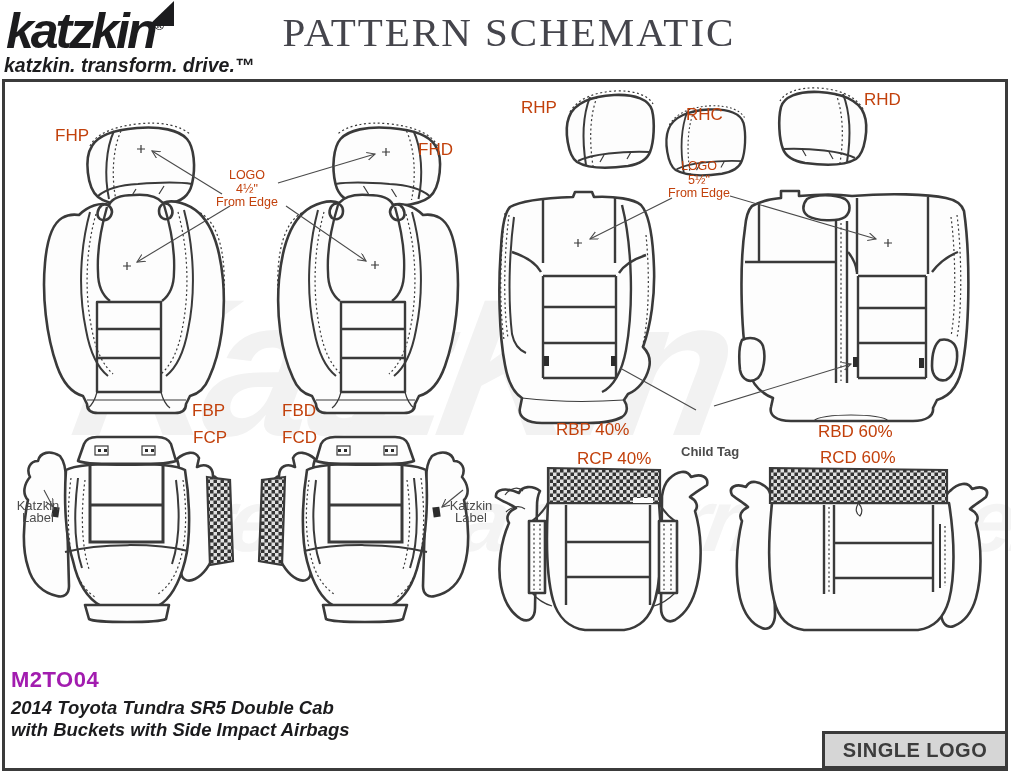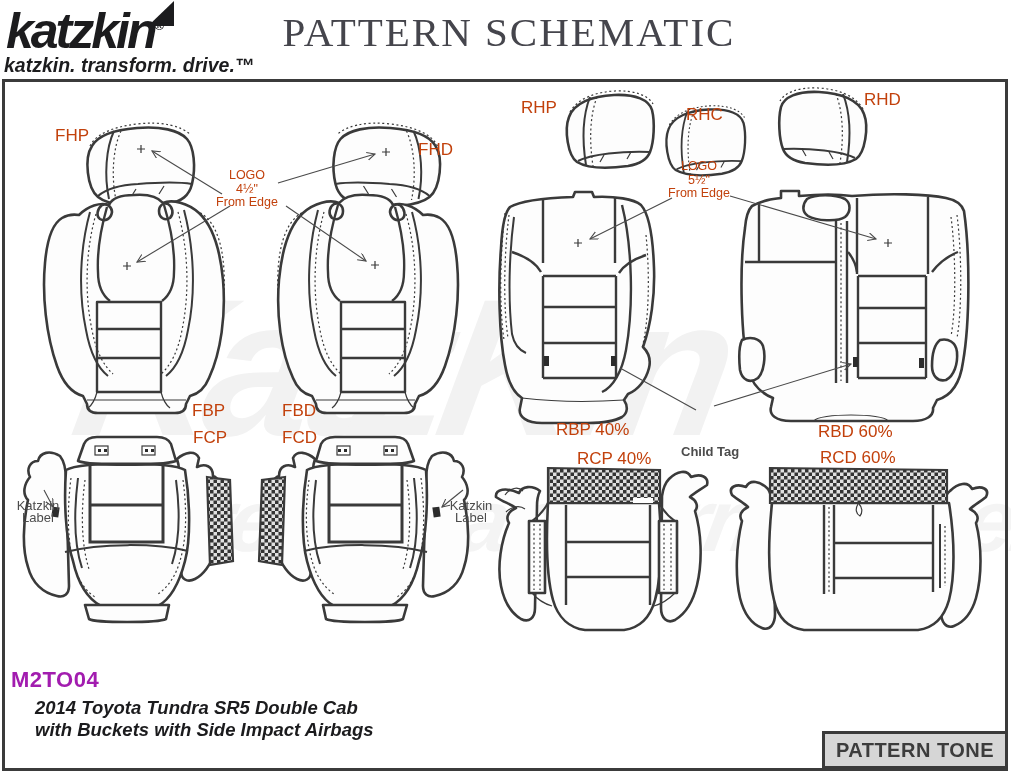--- a/index.html
+++ b/index.html
@@ -24,21 +24,21 @@
   .wm{color:#f2f2f2;font-weight:bold;font-style:italic;white-space:nowrap;z-index:0;}
   #wm1{left:80px;top:255px;font-size:195px;letter-spacing:-12px;transform:skewX(-10deg);}
   #wm2{left:60px;top:470px;font-size:88px;letter-spacing:-4px;transform:skewX(-10deg);color:#f4f4f4;}
   #art{left:0;top:0;z-index:1;}
   .lab{z-index:3;}
   .small{font-size:12.5px;line-height:13.5px;}
   .tiny{font-size:13px;line-height:12px;font-weight:bold;color:#4c4c4c;margin-top:36px;}
   .plab{font-size:17px;}
   
   #code{left:11px;top:667px;font-size:22px;font-weight:bold;color:#a21caf;letter-spacing:.5px;}
-  .veh{left:11px;font-size:18.5px;font-weight:bold;font-style:italic;color:#1b1b1d;margin-left:24px;}
+  .veh{left:11px;font-size:18.5px;font-weight:bold;font-style:italic;color:#1b1b1d;}
   #badge{left:822px;top:731px;width:180px;height:32px;background:#d6d6d6;border:3px solid #3a3a3a;
          z-index:5;display:flex;align-items:center;justify-content:center;
          font-size:20px;font-weight:bold;color:#3c3c3c;letter-spacing:.5px;}
   
   .o{fill:#fdfdfd;stroke:#3a3a3a;stroke-width:2.6;stroke-linejoin:round;}
   .i{fill:none;stroke:#3a3a3a;stroke-width:2.4;stroke-linejoin:round;}
   .i2{fill:none;stroke:#3a3a3a;stroke-width:2;}
   .ik{fill:none;stroke:#3a3a3a;stroke-width:3;}
   .t{fill:none;stroke:#3a3a3a;stroke-width:1.2;}
   .d{fill:none;stroke:#3a3a3a;stroke-width:1.2;stroke-dasharray:2 2.6;}
@@ -255,13 +255,13 @@
   <div>Label</div>
 </div>
 <div class="lab ctr tiny" style="left:471px;top:464px;font-weight:normal;">
   <div>Katzkin</div>
   <div>Label</div>
 </div>
 
 <div class="lab" id="code">M2TO04</div>
 <div class="lab veh" style="top:697px;">2014 Toyota Tundra SR5 Double Cab</div>
 <div class="lab veh" style="top:719px;">with Buckets with Side Impact Airbags</div>
-<div class="abs" id="badge">PATTERN TONE</div>
+<div class="abs" id="badge">SINGLE LOGO</div>
 
 </body></html>

